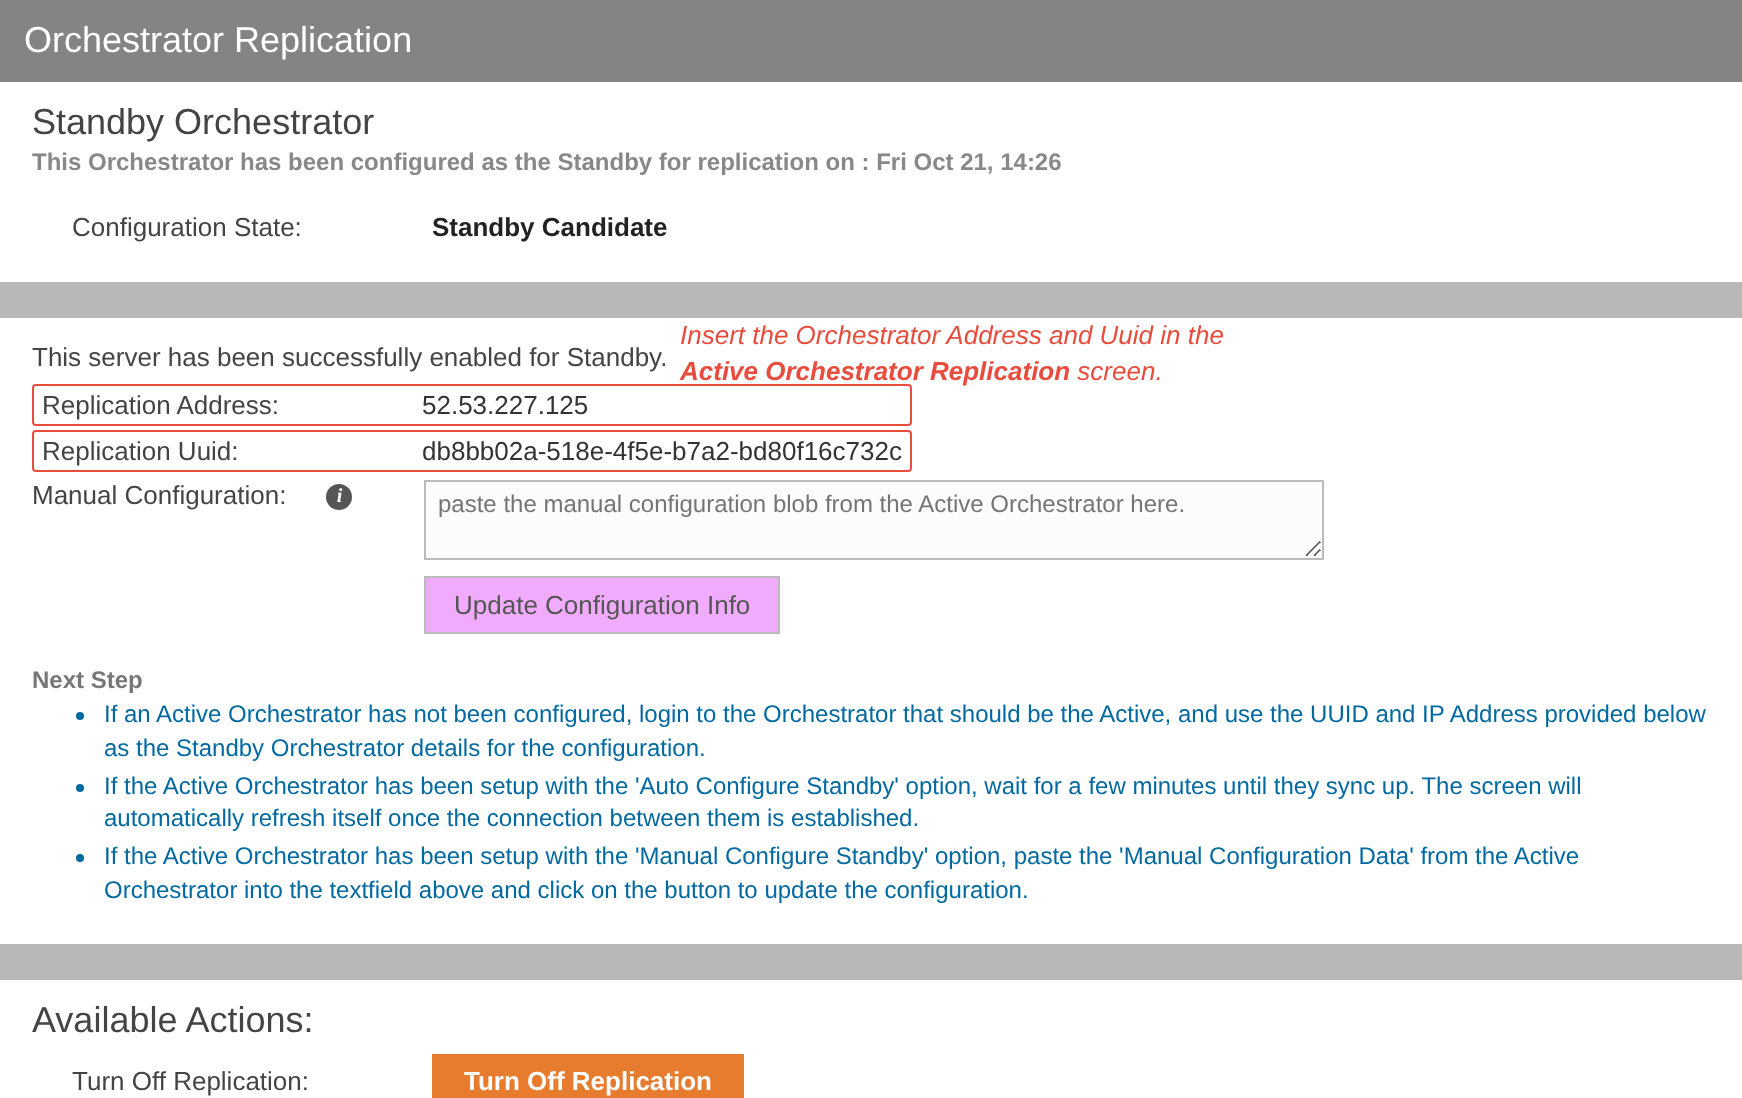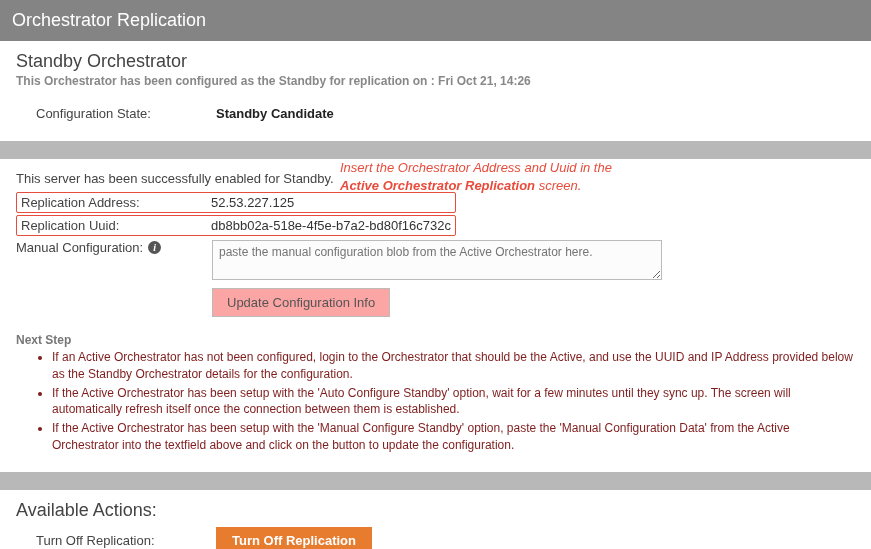--- a/index.html
+++ b/index.html
@@ -83,53 +83,53 @@
   .annotation b { font-weight: bold; }
   .standby-block {
     position: relative;
     padding-top: 6px;
   }
   .manual-row {
     display: flex;
     align-items: flex-start;
     margin-top: 4px;
   }
-  .manual-row .label { width: 196px; display:flex; align-items:center; gap:5px;}
+  .manual-row .label { width: 196px; display:flex; align-items:flex-end; gap:20px;}
   textarea.blob {
     width: 450px;
     height: 40px;
     font-size: 12px;
     color: #0c4a6e;
     padding: 4px 6px;
     border: 1px solid #bbb;
     background: #fcfcfc;
     font-family: inherit;
     resize: both;
   }
   .btn-grey {
     margin-top: 8px;
     margin-left: 196px;
     padding: 6px 14px;
-    background: #fca5a5;
+    background: #f0abfc;
     border: 1px solid #bbb;
     color: #555;
     font-size: 13px;
     cursor: pointer;
     font-family: inherit;
   }
   .next-step-title {
     color: #777;
     font-weight: bold;
     font-size: 12px;
     margin-top: 16px;
   }
   ul.steps {
     list-style: disc;
     padding-left: 36px;
-    color: #7f1d1d;
+    color: #0369a1;
     font-size: 12px;
     line-height: 1.4;
     margin-top: 2px;
   }
   ul.steps li { margin-bottom: 2px; }
   .action-row {
     display: flex;
     align-items: center;
     padding: 4px 0 4px 20px;
   }

